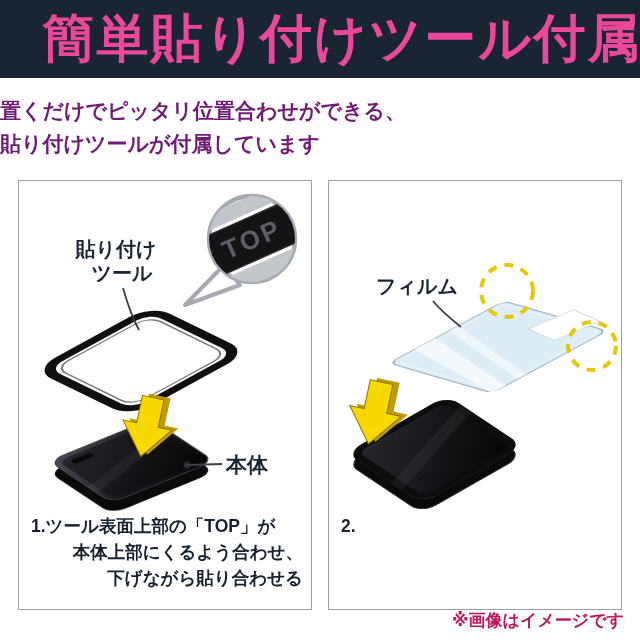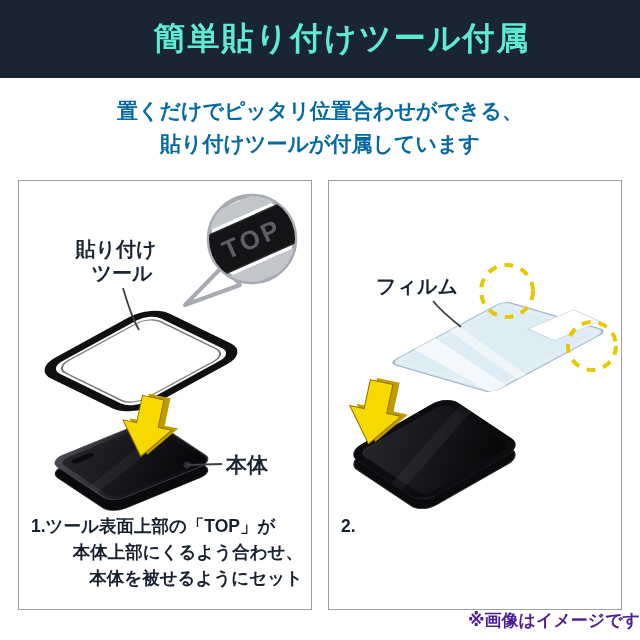--- a/index.html
+++ b/index.html
@@ -1,34 +1,34 @@
 <!DOCTYPE html>
 <html><head>
 <meta charset="utf-8">
 <style>
   * { margin:0; padding:0; box-sizing:border-box; }
   html,body { width:640px; height:640px; }
   body { font-family:"Liberation Sans","DejaVu Sans",sans-serif; background:#fff; }
   .canvas { position:relative; width:640px; height:640px; background:#fff; overflow:hidden; }
 
   .banner { height:78px; background:#1a2533; display:flex; align-items:center; justify-content:center; }
-  .banner h1 { color:#5eead4; font-size:32px; font-weight:800; letter-spacing:2px; white-space:nowrap;margin-left:44px; }
+  .banner h1 { color:#ec4899; font-size:52px; font-weight:800; letter-spacing:2px; white-space:nowrap;margin-left:44px; }
 
-  .subtitle { margin-top:16px; text-align:center; color:#0369a1; font-size:21px; line-height:33px; font-weight:700; }
+  .subtitle { margin-top:16px; color:#701a75; font-size:21px; line-height:33px; font-weight:700; }
 
   .panels { display:flex; gap:16px; padding:0 18px; margin-top:20px; }
   .panel { width:294px; height:430px; border:1px solid #9aa0a6; background:#fff; display:flex; flex-direction:column; }
   .illus { display:block; width:100%; height:330px; }
 
   .caption { padding:2px 8px 0 12px; color:#16202e; font-size:17.5px; line-height:26px; font-weight:600; }
   .cap-first { display:flex; white-space:nowrap; }
   .step-no { font-weight:800; }
   .cap-cont { padding-left:21px; white-space:nowrap;text-align:right; }
 
-  .footnote { position:absolute; right:0; bottom:8px; font-size:17px; font-weight:600; color:#4c1d95; }
+  .footnote { position:absolute; right:16px; bottom:8px; font-size:17px; font-weight:600; color:#be185d; }
 
   svg text { font-family:"Liberation Sans","DejaVu Sans",sans-serif; }
   .svg-label { font-size:20px; font-weight:700; fill:#1a2533; }
 </style>
 </head>
 <body>
 
 <div class="canvas">
 
   <header class="banner">
@@ -100,21 +100,21 @@
         <line x1="168" y1="284" x2="203" y2="283" stroke="#3a3f45" stroke-width="1.8"></line>
         <text x="207" y="291" text-anchor="start" font-size="21" font-weight="800" fill="#1a2533">本体</text>
       </svg>
 
       <div class="caption">
         <div class="cap-first">
           <span class="step-no">1.</span>
           <span>ツール表面上部の「TOP」が</span>
         </div>
         <div class="cap-cont">本体上部にくるよう合わせ、</div>
-        <div class="cap-cont">本体を被せるようにセット</div>
+        <div class="cap-cont">下げながら貼り合わせる</div>
       </div>
     </section>
 
     <section class="panel">
       <svg class="illus" viewBox="0 0 292 330">
         <defs>
           <linearGradient id="pb2" x1="0" y1="0" x2="1" y2="1">
             <stop offset="0" stop-color="#4d4f56"></stop>
               <stop offset="0.5" stop-color="#1b1c20"></stop>
               <stop offset="1" stop-color="#070709"></stop>

